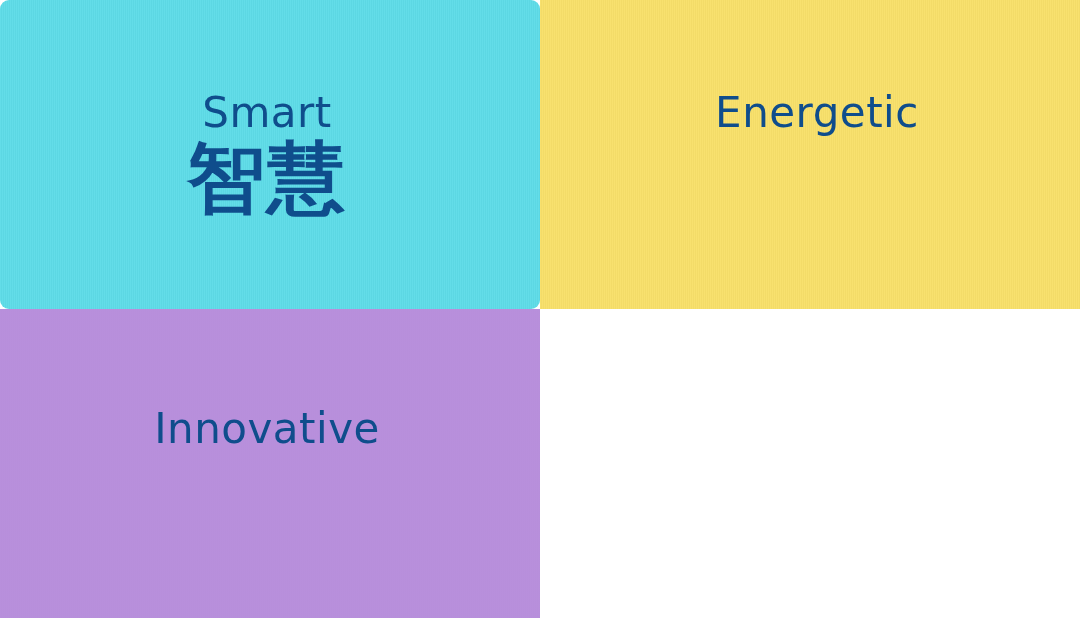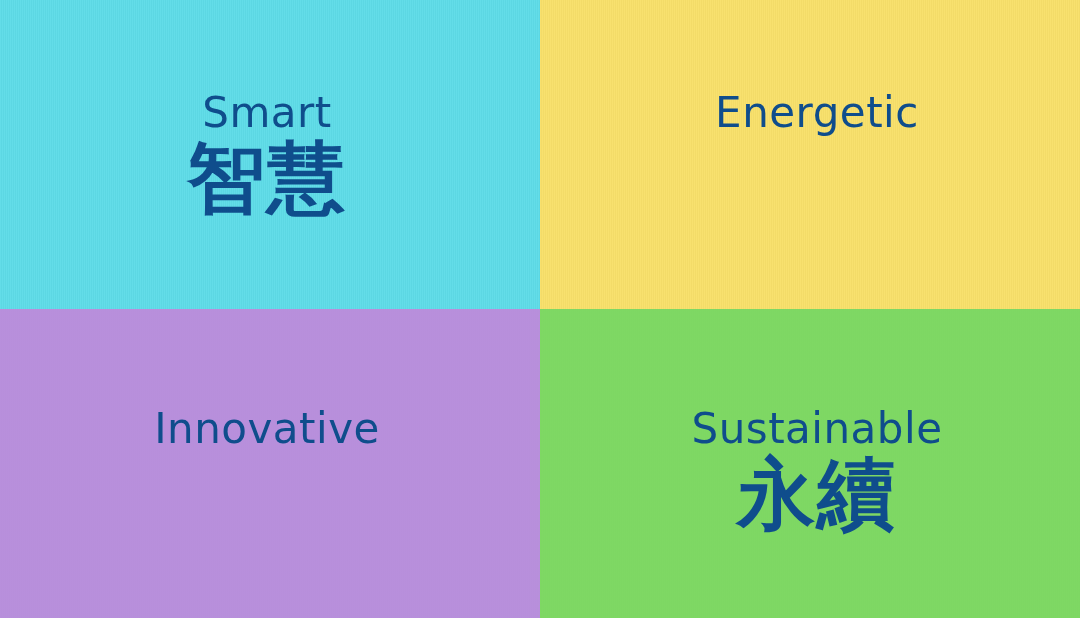--- a/index.html
+++ b/index.html
@@ -74,20 +74,21 @@
   .q-topright .text-block {
     top: 92px;
   }
   .q-bottomleft .text-block,
   .q-bottomright .text-block {
     top: 408px;
   }
   .q-bottomleft .text-block,
   .q-bottomright .text-block {
     top: 99px;
+    text-align: right;
   }
 
   .label-en {
     display: block;
     font-family: "DejaVu Sans", "Liberation Sans", sans-serif;
     font-size: 42px;
     font-weight: 500;
     letter-spacing: 0.5px;
     line-height: 1.0;
     margin-bottom: 4px;
@@ -100,39 +101,33 @@
     font-weight: 700;
     letter-spacing: 2px;
     line-height: 1.05;
   }
 </style>
 </head>
 <body>
 
 <div id="poster">
 
-  <div class="quadrant q-topleft" style="background-color: rgb(94, 220, 232); color: rgb(15, 77, 140);">
+  <div class="quadrant q-topleft" style="background-color: rgb(94, 220, 232); color: rgb(15, 77, 140); border-radius: 9px;">
     <div class="text-block">
       <span class="label-en">Smart</span>
       <span class="label-cjk">智慧</span>
     </div>
   </div>
 
   <div class="quadrant q-topright" style="background-color: rgb(248, 224, 106); color: rgb(15, 77, 140); padding-left: 44px;">
     <div class="text-block">
       <span class="label-en">Energetic</span>
     </div>
   </div>
 
   <div class="quadrant q-bottomleft plain" style="background-color: rgb(184, 143, 220); color: rgb(15, 77, 140);">
     <div class="text-block">
       <span class="label-en">Innovative</span>
     </div>
   </div>
 
-  <div class="quadrant q-bottomright plain" style="background-color: rgb(126, 216, 99); color: rgb(15, 77, 140);">
-    <div class="text-block">
-      <span class="label-en">Sustainable</span>
-      <span class="label-cjk">永續</span>
-    </div>
-  </div>
 
 </div>
 
 </body></html>

